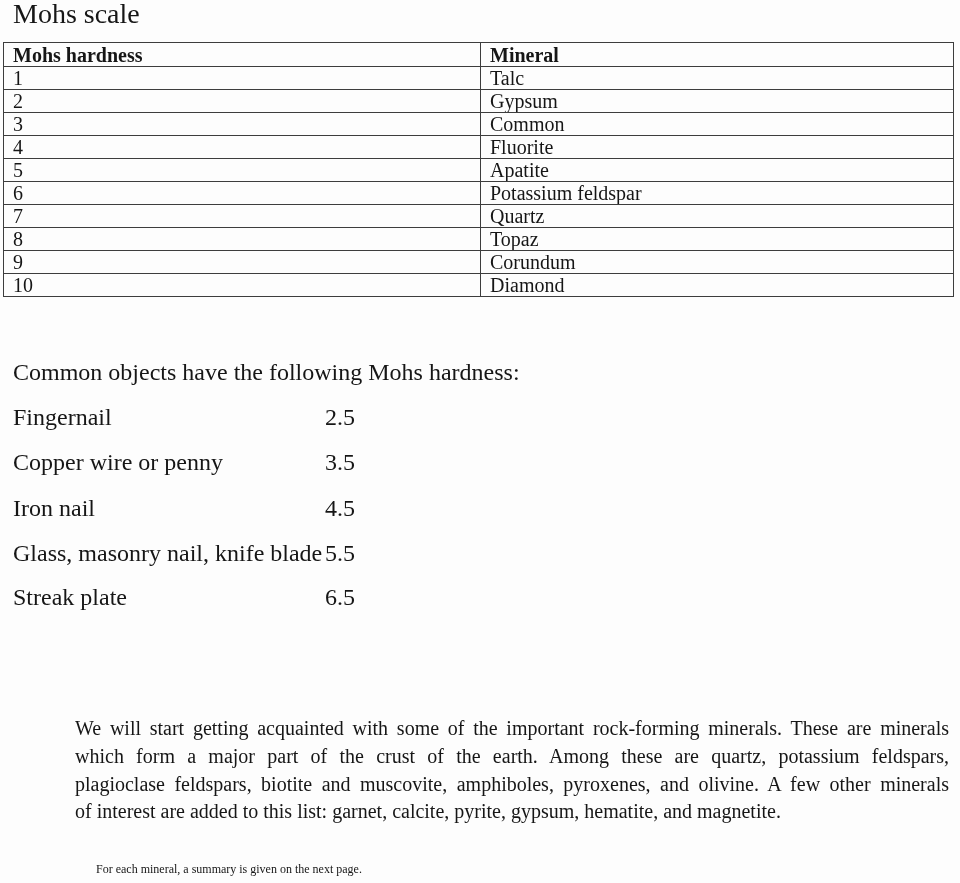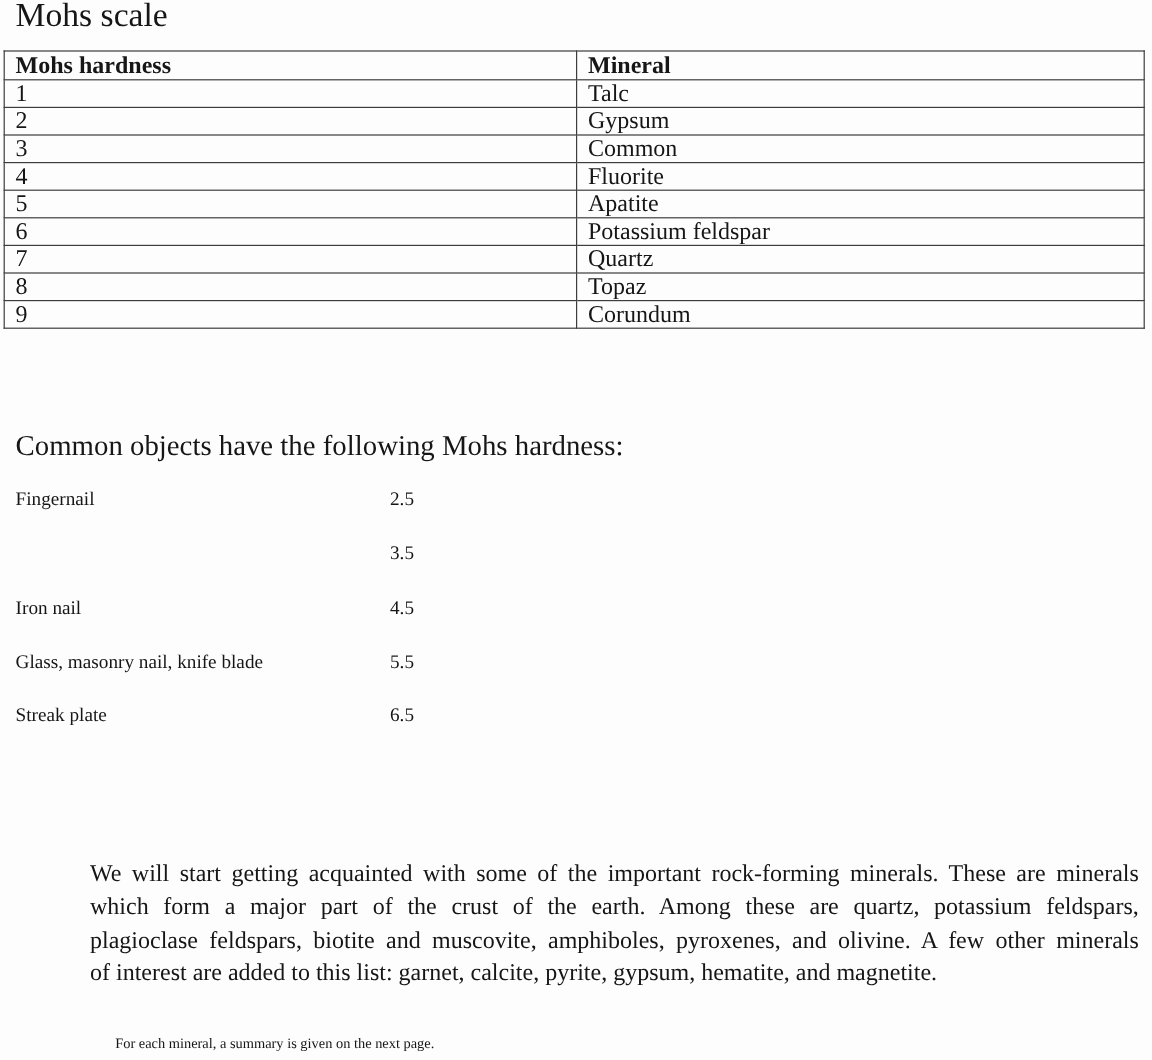--- a/index.html
+++ b/index.html
@@ -48,21 +48,21 @@
   table.mohs td { font-weight: normal; height: 21.3px; }
 
   
   .section-heading {
     left: 13px; top: 359px;
     font-size: 24px; line-height: 26px;
   }
   .obj-row {
     left: 13px;
     width: 420px; height: 26px;
-    font-size: 16px; line-height: 26px;
+    font-size: 24px; line-height: 26px;
   }
   .obj-row .val {
     position: absolute;
     left: 312px; top: 0;
   }
 
   
   .body-par {
     left: 75px; top: 715px;
     width: 874px;
@@ -130,30 +130,35 @@
         <td>Quartz</td>
       </tr>
       <tr>
         <td>8</td>
         <td>Topaz</td>
       </tr>
       <tr>
         <td>9</td>
         <td>Corundum</td>
       </tr>
+      <tr>
+        <td>10</td>
+        <td>Diamond</td>
+      </tr>
     </tbody>
   </table>
 
   <div class="abs section-heading">Common objects have the following Mohs hardness:</div>
 
   <div class="abs obj-row" style="top:404px">
     <span>Fingernail</span>
     <span class="val">2.5</span>
   </div>
   <div class="abs obj-row" style="top:449px">
+    <span>Copper wire or penny</span>
     <span class="val">3.5</span>
   </div>
   <div class="abs obj-row" style="top:495px">
     <span>Iron nail</span>
     <span class="val">4.5</span>
   </div>
   <div class="abs obj-row" style="top:540px">
     <span>Glass, masonry nail, knife blade</span>
     <span class="val">5.5</span>
   </div>

